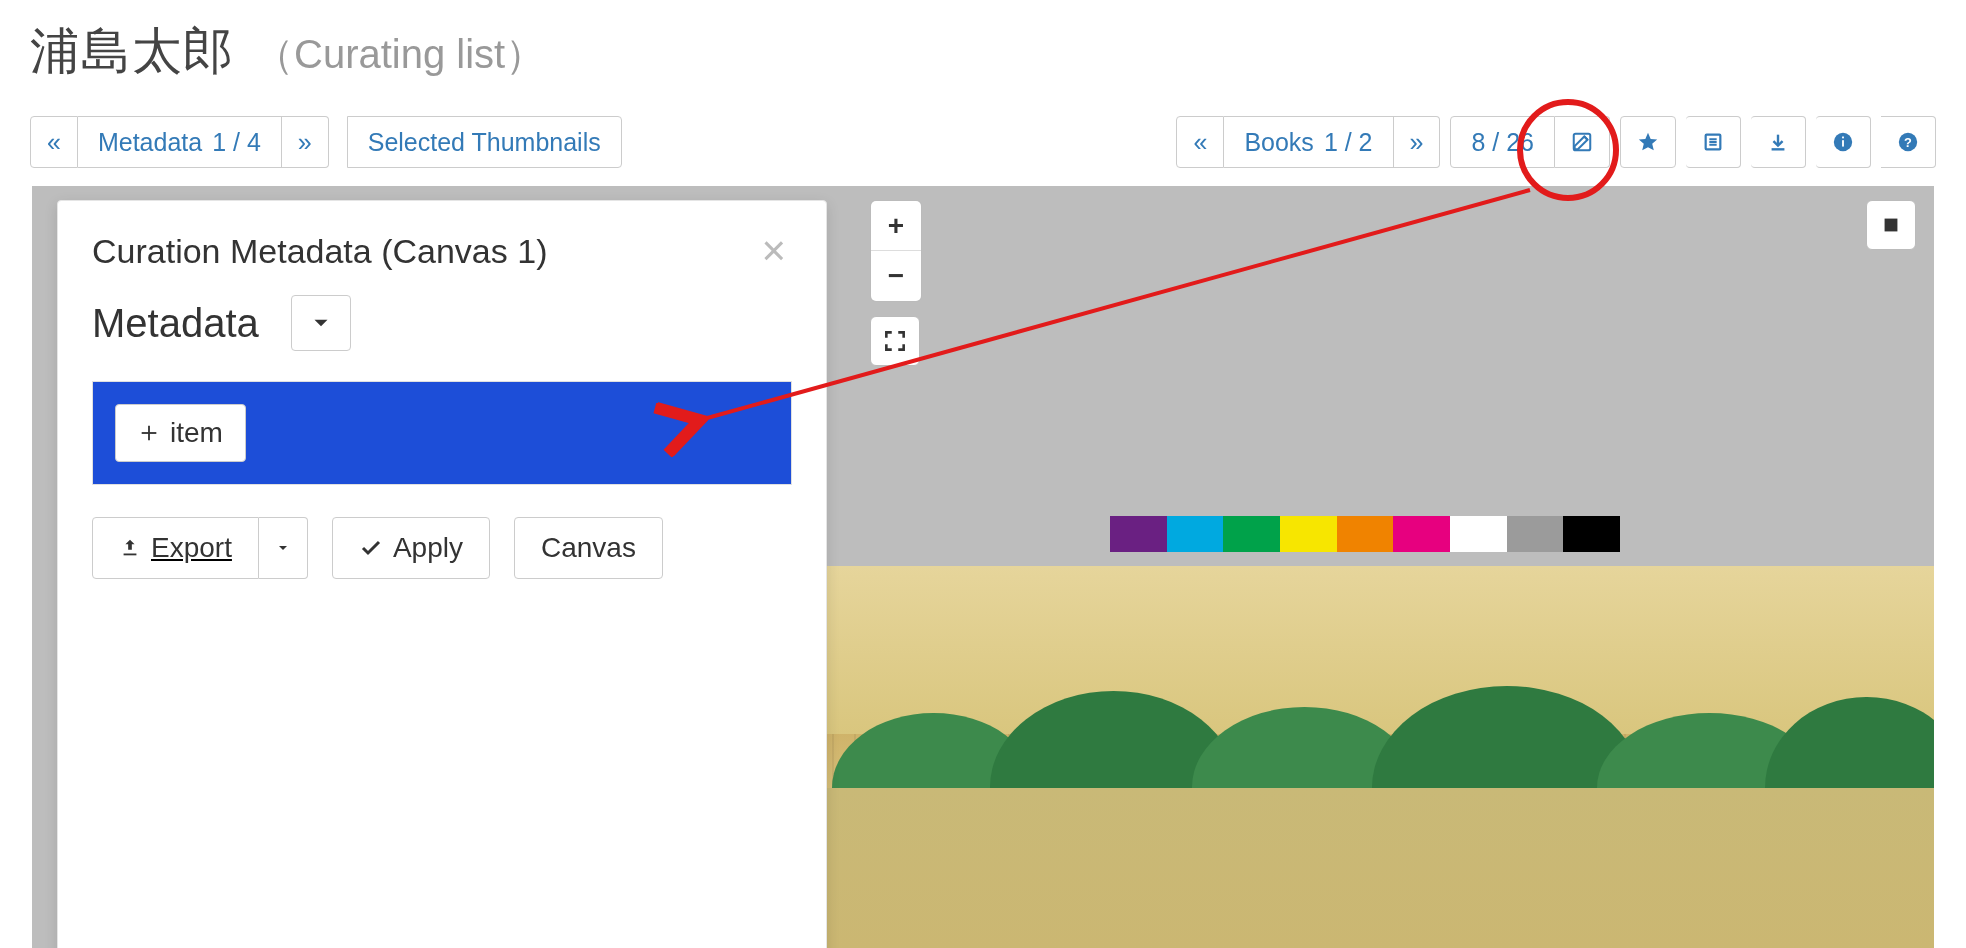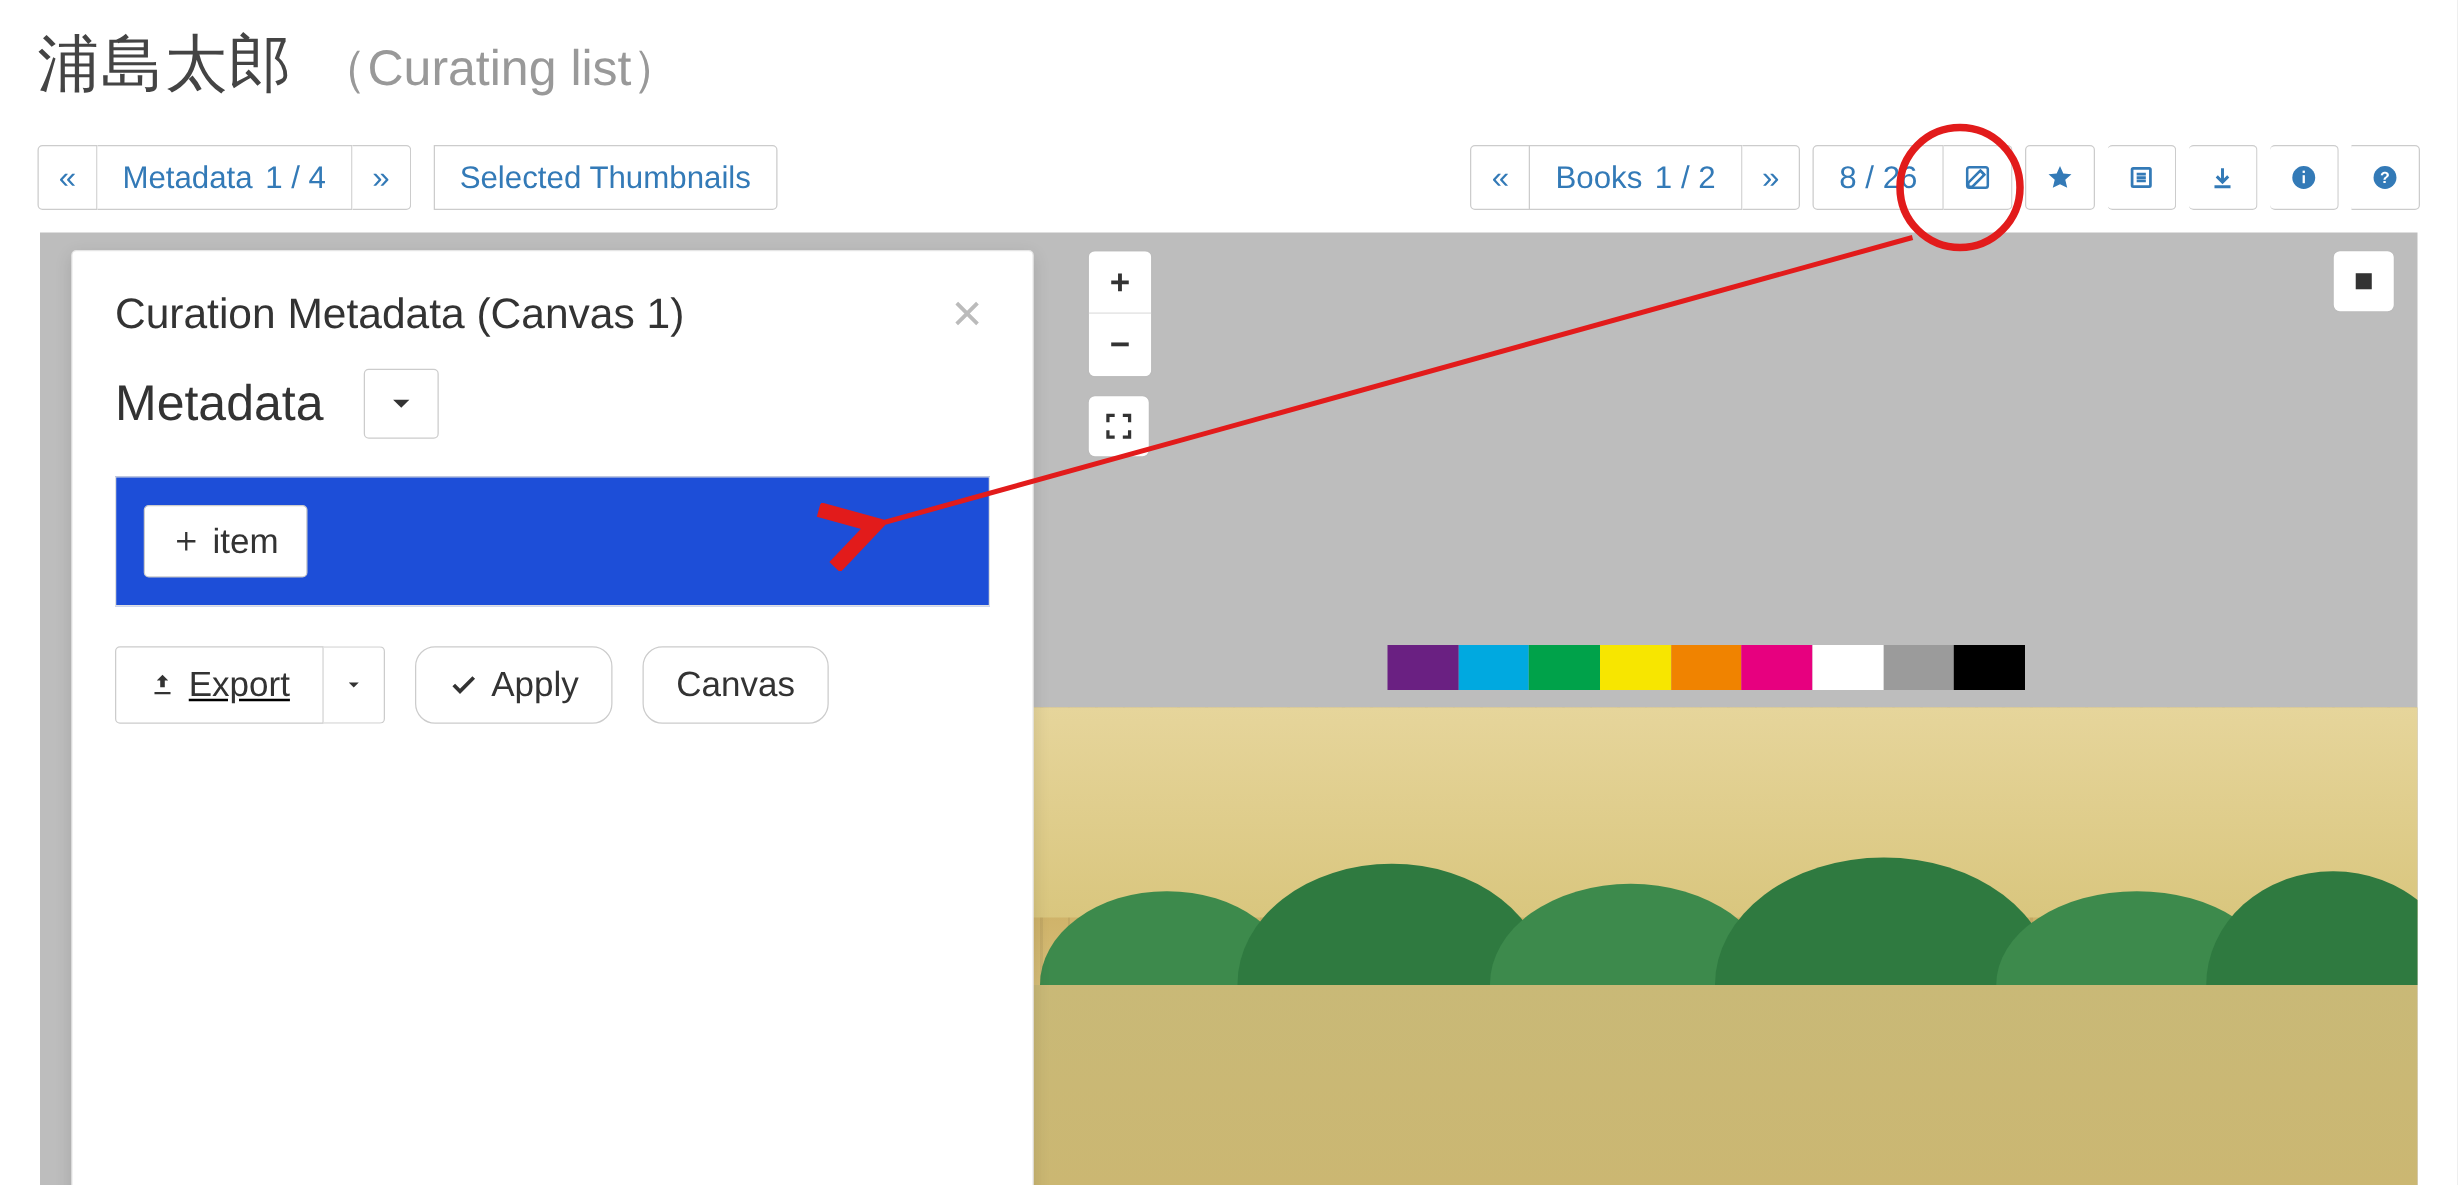--- a/index.html
+++ b/index.html
@@ -39,21 +39,21 @@
   .panel { position:absolute; left:57px; top:200px; width:770px; background:#fff; border:1px solid #e5e5e5; border-radius:4px; box-shadow:0 4px 14px rgba(0,0,0,.12); padding:28px 34px 520px 34px; }
   .panel-head { display:flex; align-items:center; justify-content:space-between; }
   .panel-title { font-size:34px; color:#333; }
   .panel-close { font-size:42px; color:#bbb; background:none; border:none; cursor:pointer; line-height:1; }
   .meta-row { display:flex; align-items:center; gap:32px; margin-top:22px; }
   .meta-label { font-size:40px; color:#333; }
   .caret-btn { width:60px; height:56px; border:1px solid #ccc; border-radius:4px; background:#fff; cursor:pointer; display:flex; align-items:center; justify-content:center; }
   .item-box { margin-top:30px; border:1px solid #e0e0e0; background:#1d4ed8; padding:22px; }
   .item-btn { border:1px solid #ccc; background:#fff; border-radius:4px; padding:12px 22px; font-size:28px; cursor:pointer; display:inline-flex; align-items:center; gap:10px; color:#333; }
   .panel-actions { margin-top:32px; display:flex; gap:24px; align-items:stretch; }
-  .act-btn { border:1px solid #ccc; background:#fff; border-radius:16px; padding:14px 26px; font-size:28px; color:#333; cursor:pointer; display:inline-flex; align-items:center; gap:10px; }
+  .act-btn { border:1px solid #ccc; background:#fff; border-radius:4px; padding:14px 26px; font-size:28px; color:#333; cursor:pointer; display:inline-flex; align-items:center; gap:10px; }
   .split .act-btn:first-child { border-radius:4px 0 0 4px; }
   .split .act-btn:last-child  { border-radius:0 4px 4px 0; border-left:none; padding:14px 16px; }
   .split { display:inline-flex;text-decoration:underline; }
 
   
   .anno { position:absolute; inset:0; pointer-events:none; }
 
   
   .paper { position:absolute; left:778px; right:0; top:380px; bottom:0; background:
       repeating-linear-gradient(90deg, rgba(0,0,0,.06) 0 2px, transparent 2px 22px),

